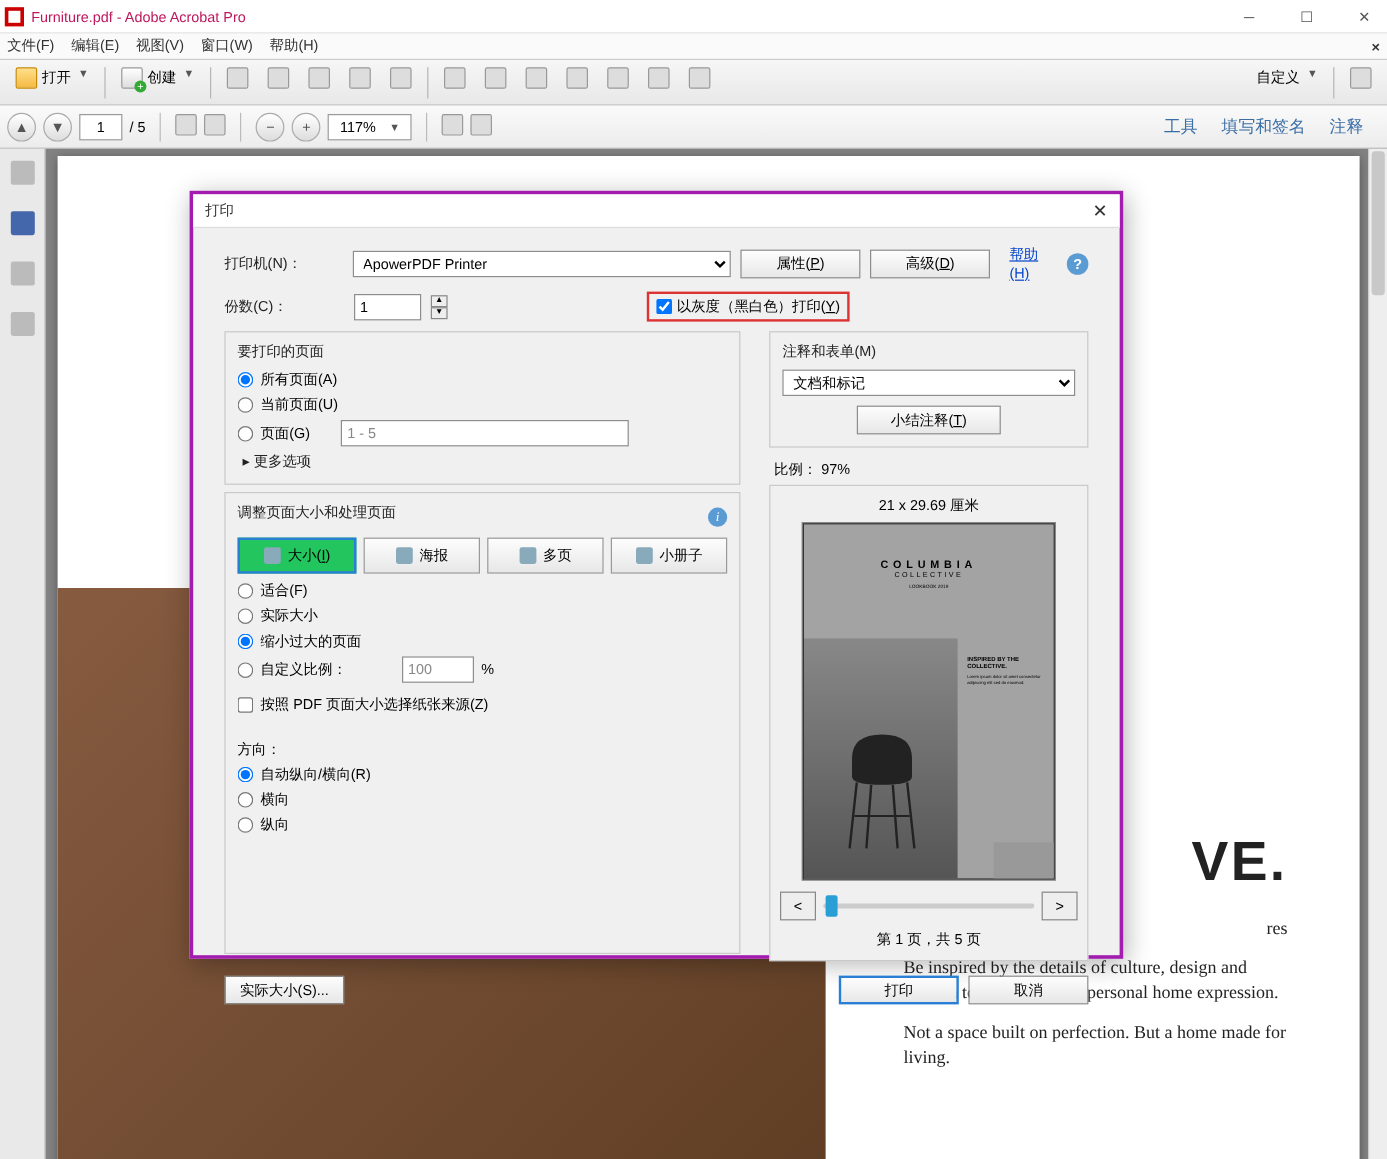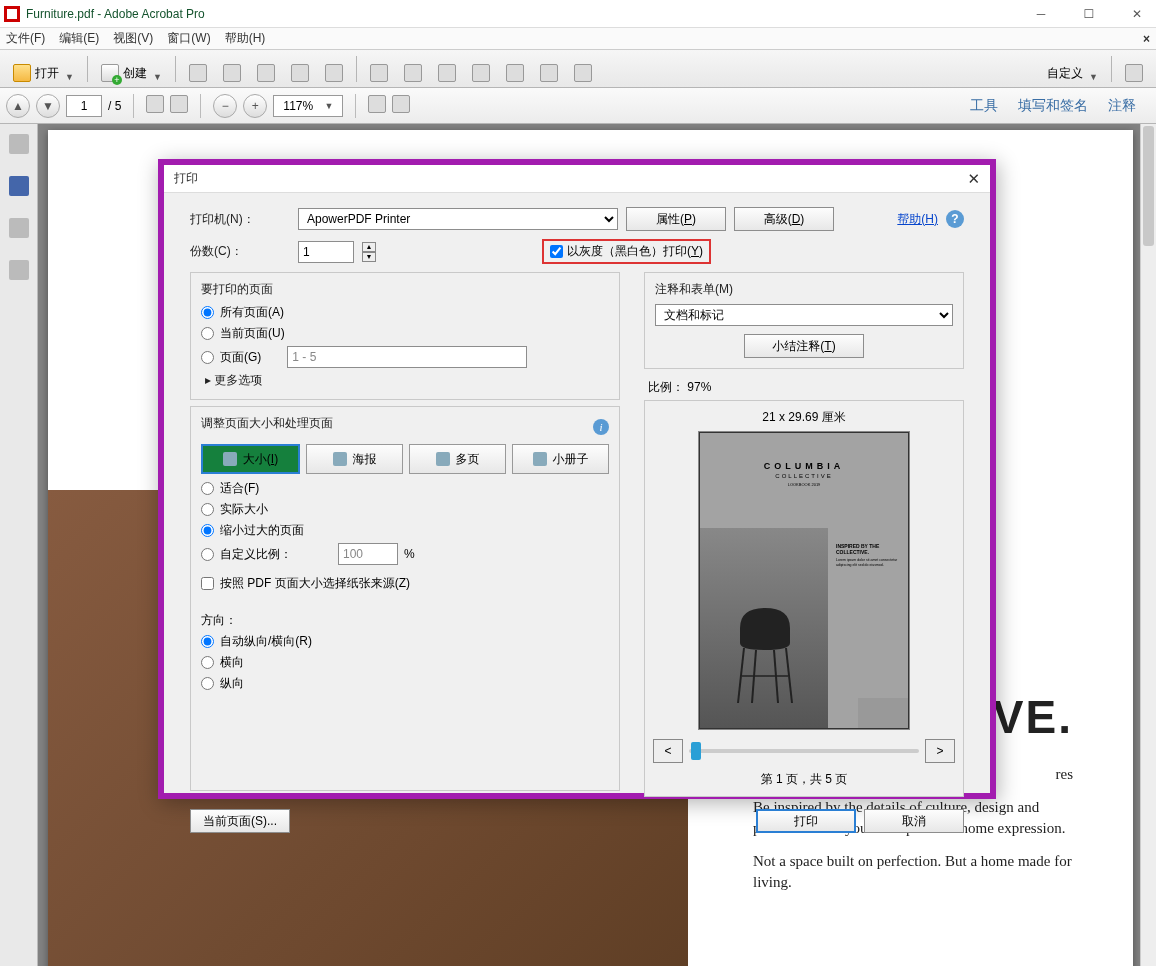--- a/index.html
+++ b/index.html
@@ -1,27 +1,27 @@
 <!DOCTYPE html>
 <html><head>
 <meta charset="utf-8">
 <style>
 *{box-sizing:border-box;margin:0;padding:0;font-family:"Microsoft YaHei","Segoe UI",sans-serif;font-size:12px}
 body{background:#fff;overflow:hidden;width:1156px;height:966px}
 .titlebar{height:28px;background:#fff;display:flex;align-items:center;padding:0 4px;border-bottom:1px solid #ddd}
 .titlebar .icon{width:16px;height:16px;background:#c00;margin-right:6px;position:relative}
 .titlebar .icon::after{content:"";position:absolute;inset:3px;background:#fff}
-.titlebar .title{color:#14532d;flex:1}
+.titlebar .title{color:#be185d;flex:1}
 .winbtns{display:flex;gap:18px;color:#555}
 .winbtns span{width:30px;text-align:center;cursor:default}
 .menubar{height:22px;display:flex;align-items:center;padding:0 6px;gap:14px;border-bottom:1px solid #ccc;background:#fafafa;position:relative}
 .menubar span{color:#333}
 .menubar .closex{position:absolute;right:6px;font-weight:bold}
 .toolbar1{height:38px;background:linear-gradient(#f6f6f6,#e8e8e8);border-bottom:1px solid #b5b5b5;display:flex;align-items:center;padding:0 6px;gap:2px}
-.toolbar1 .tb-btn{height:28px;display:flex;align-items:flex-end;padding:0 6px;gap:4px;border:1px solid transparent;border-radius:3px}
+.toolbar1 .tb-btn{height:28px;display:flex;align-items:flex-start;padding:0 6px;gap:4px;border:1px solid transparent;border-radius:3px}
 .toolbar1 .sep{width:1px;height:26px;background:#b5b5b5;margin:0 4px}
 .toolbar1 .grow{flex:1}
 .tb-ico{width:18px;height:18px;display:inline-block}
 .ico-folder{background:linear-gradient(#ffe08a,#f5b943);border:1px solid #c88a00;border-radius:2px}
 .ico-create{background:linear-gradient(#fff,#ddd);border:1px solid #999;border-radius:2px;position:relative}
 .ico-create::after{content:"+";position:absolute;right:-4px;bottom:-4px;color:#fff;background:#3a3;border-radius:50%;width:10px;height:10px;font-size:9px;line-height:10px;text-align:center}
 .ico-generic{background:#ddd;border:1px solid #999;border-radius:2px}
 .drop-ar{font-size:9px;color:#555;margin-left:2px}
 .toolbar2{height:36px;background:linear-gradient(#fafafa,#ececec);border-bottom:1px solid #b5b5b5;display:flex;align-items:center;padding:0 6px;gap:6px}
 .nav-arrow{width:24px;height:24px;border:1px solid #aaa;border-radius:50%;background:linear-gradient(#fff,#ddd);display:flex;align-items:center;justify-content:center;color:#555}
@@ -33,21 +33,21 @@
 .sidebar .sico{width:20px;height:20px;background:#bbb;border-radius:2px}
 .doc-area{position:absolute;left:38px;top:124px;right:0;bottom:0;background:#828282;overflow:hidden}
 .doc-page{position:absolute;left:10px;top:6px;width:1085px;height:1400px;background:#fff;box-shadow:0 2px 8px rgba(0,0,0,.4)}
 .doc-chair{position:absolute;left:0;top:360px;width:640px;height:620px;background:linear-gradient(135deg,#8b5a3c,#5d3a1f);filter:grayscale(10%)}
 .doc-text{position:absolute;right:60px;top:560px;width:320px;color:#222}
 .doc-text .big{font-size:46px;font-weight:900;letter-spacing:2px;text-align:right;margin-bottom:20px}
 .doc-text p{font-family:Georgia,serif;font-size:15px;margin:12px 0;line-height:1.4}
 .scroll-v{position:absolute;right:0;top:124px;bottom:0;width:16px;background:#eee;border-left:1px solid #ccc}
 .scroll-v .thumb{position:absolute;left:2px;right:2px;top:2px;height:120px;background:#c8c8c8;border-radius:3px}
 
-.dialog{position:absolute;left:158px;top:159px;width:838px;height:640px;background:#f0f0f0;border:6px solid #a21caf;box-shadow:2px 4px 20px rgba(0,0,0,.3)}
+.dialog{position:absolute;left:158px;top:159px;width:778px;height:640px;background:#f0f0f0;border:3px solid #a21caf;box-shadow:2px 4px 20px rgba(0,0,0,.3)}
 .dlg-title{height:28px;background:#fff;display:flex;align-items:center;padding:0 10px;border-bottom:1px solid #ddd}
 .dlg-title .t{flex:1;color:#333}
 .dlg-title .x{font-size:15px;color:#333;cursor:default}
 .dlg-body{padding:14px 26px 10px;display:flex;flex-direction:column;height:calc(100% - 28px)}
 .row{display:flex;align-items:center;gap:8px;margin-bottom:8px}
 .lbl{width:100px;color:#222}
 select,input[type=text]{height:22px;border:1px solid #8d8d8d;background:#fff;padding:0 4px}
 .btn{height:24px;min-width:100px;border:1px solid #8d8d8d;background:linear-gradient(#fdfdfd,#e7e7e7);padding:0 12px;display:inline-flex;align-items:center;justify-content:center;cursor:default}
 .btn.primary{border:2px solid #2a7fd4}
 .spin{display:flex;flex-direction:column}
@@ -55,21 +55,21 @@
 .cols{display:flex;gap:24px;flex:1}
 .col-l{width:430px;display:flex;flex-direction:column}
 .col-r{flex:1;display:flex;flex-direction:column}
 .group{border:1px solid #c9c9c9;padding:8px 10px 10px;margin-bottom:6px;background:#f0f0f0}
 .group .gt{font-weight:400;margin-bottom:6px;color:#222}
 .radio-row,.check-row{display:flex;align-items:center;gap:6px;margin:4px 0}
 input[type=radio],input[type=checkbox]{width:13px;height:13px}
 .more{color:#222;margin:4px 0 0 4px;cursor:default}
 .tabs{display:flex;gap:6px;margin:6px 0}
 .tab{flex:1;height:30px;border:1px solid #999;background:linear-gradient(#fdfdfd,#e7e7e7);display:flex;align-items:center;justify-content:center;gap:6px}
-.tab.active{border:2px solid #2a7fd4;background:#15803d}
+.tab.active{border:2px solid #2a7fd4;background:#22c55e}
 .tab .ti{width:14px;height:14px;background:#8ab;border-radius:2px}
 .info-ico{width:16px;height:16px;border-radius:50%;background:#5a9bd4;color:#fff;font-size:11px;text-align:center;line-height:16px;font-style:italic;font-family:Georgia,serif}
 .hl-box{border:2px solid #d33;padding:2px 6px;display:inline-flex;align-items:center;gap:4px}
 .link{color:#0645cc;text-decoration:underline}
 .help-ico{width:18px;height:18px;border-radius:50%;background:#5a9bd4;color:#fff;text-align:center;line-height:18px;font-weight:bold}
 .preview-wrap{border:1px solid #c9c9c9;flex:1;padding:8px;display:flex;flex-direction:column;align-items:center;background:#f0f0f0}
 .preview-page{width:210px;height:297px;border:1px solid #333;background:#a3a3a3;box-shadow:0 0 0 1px #888;position:relative;margin-top:6px}
 .pp-head{position:absolute;top:28px;left:0;right:0;text-align:center}
 .pp-head .a{font-size:9px;letter-spacing:4px;font-weight:bold}
 .pp-head .b{font-size:6px;letter-spacing:2px;margin-top:2px}
@@ -374,21 +374,21 @@
               </div>
             <div class="nav-btn">&gt;</div>
           </div>
           <div style="margin-top:8px">第 1 页，共 5 页</div>
         </div>
       </div>
     </div>
 
     <div class="dlg-foot">
       <div class="btn">
-          <span>当前页面(S)...</span>
+          <span>实际大小(S)...</span>
         </div>
       <div class="grow"></div>
       <div class="btn primary" style="min-width:100px">
           <span>打印</span>
         </div>
       <div class="btn" style="min-width:100px">
           <span>取消</span>
         </div>
     </div>
   </div>

